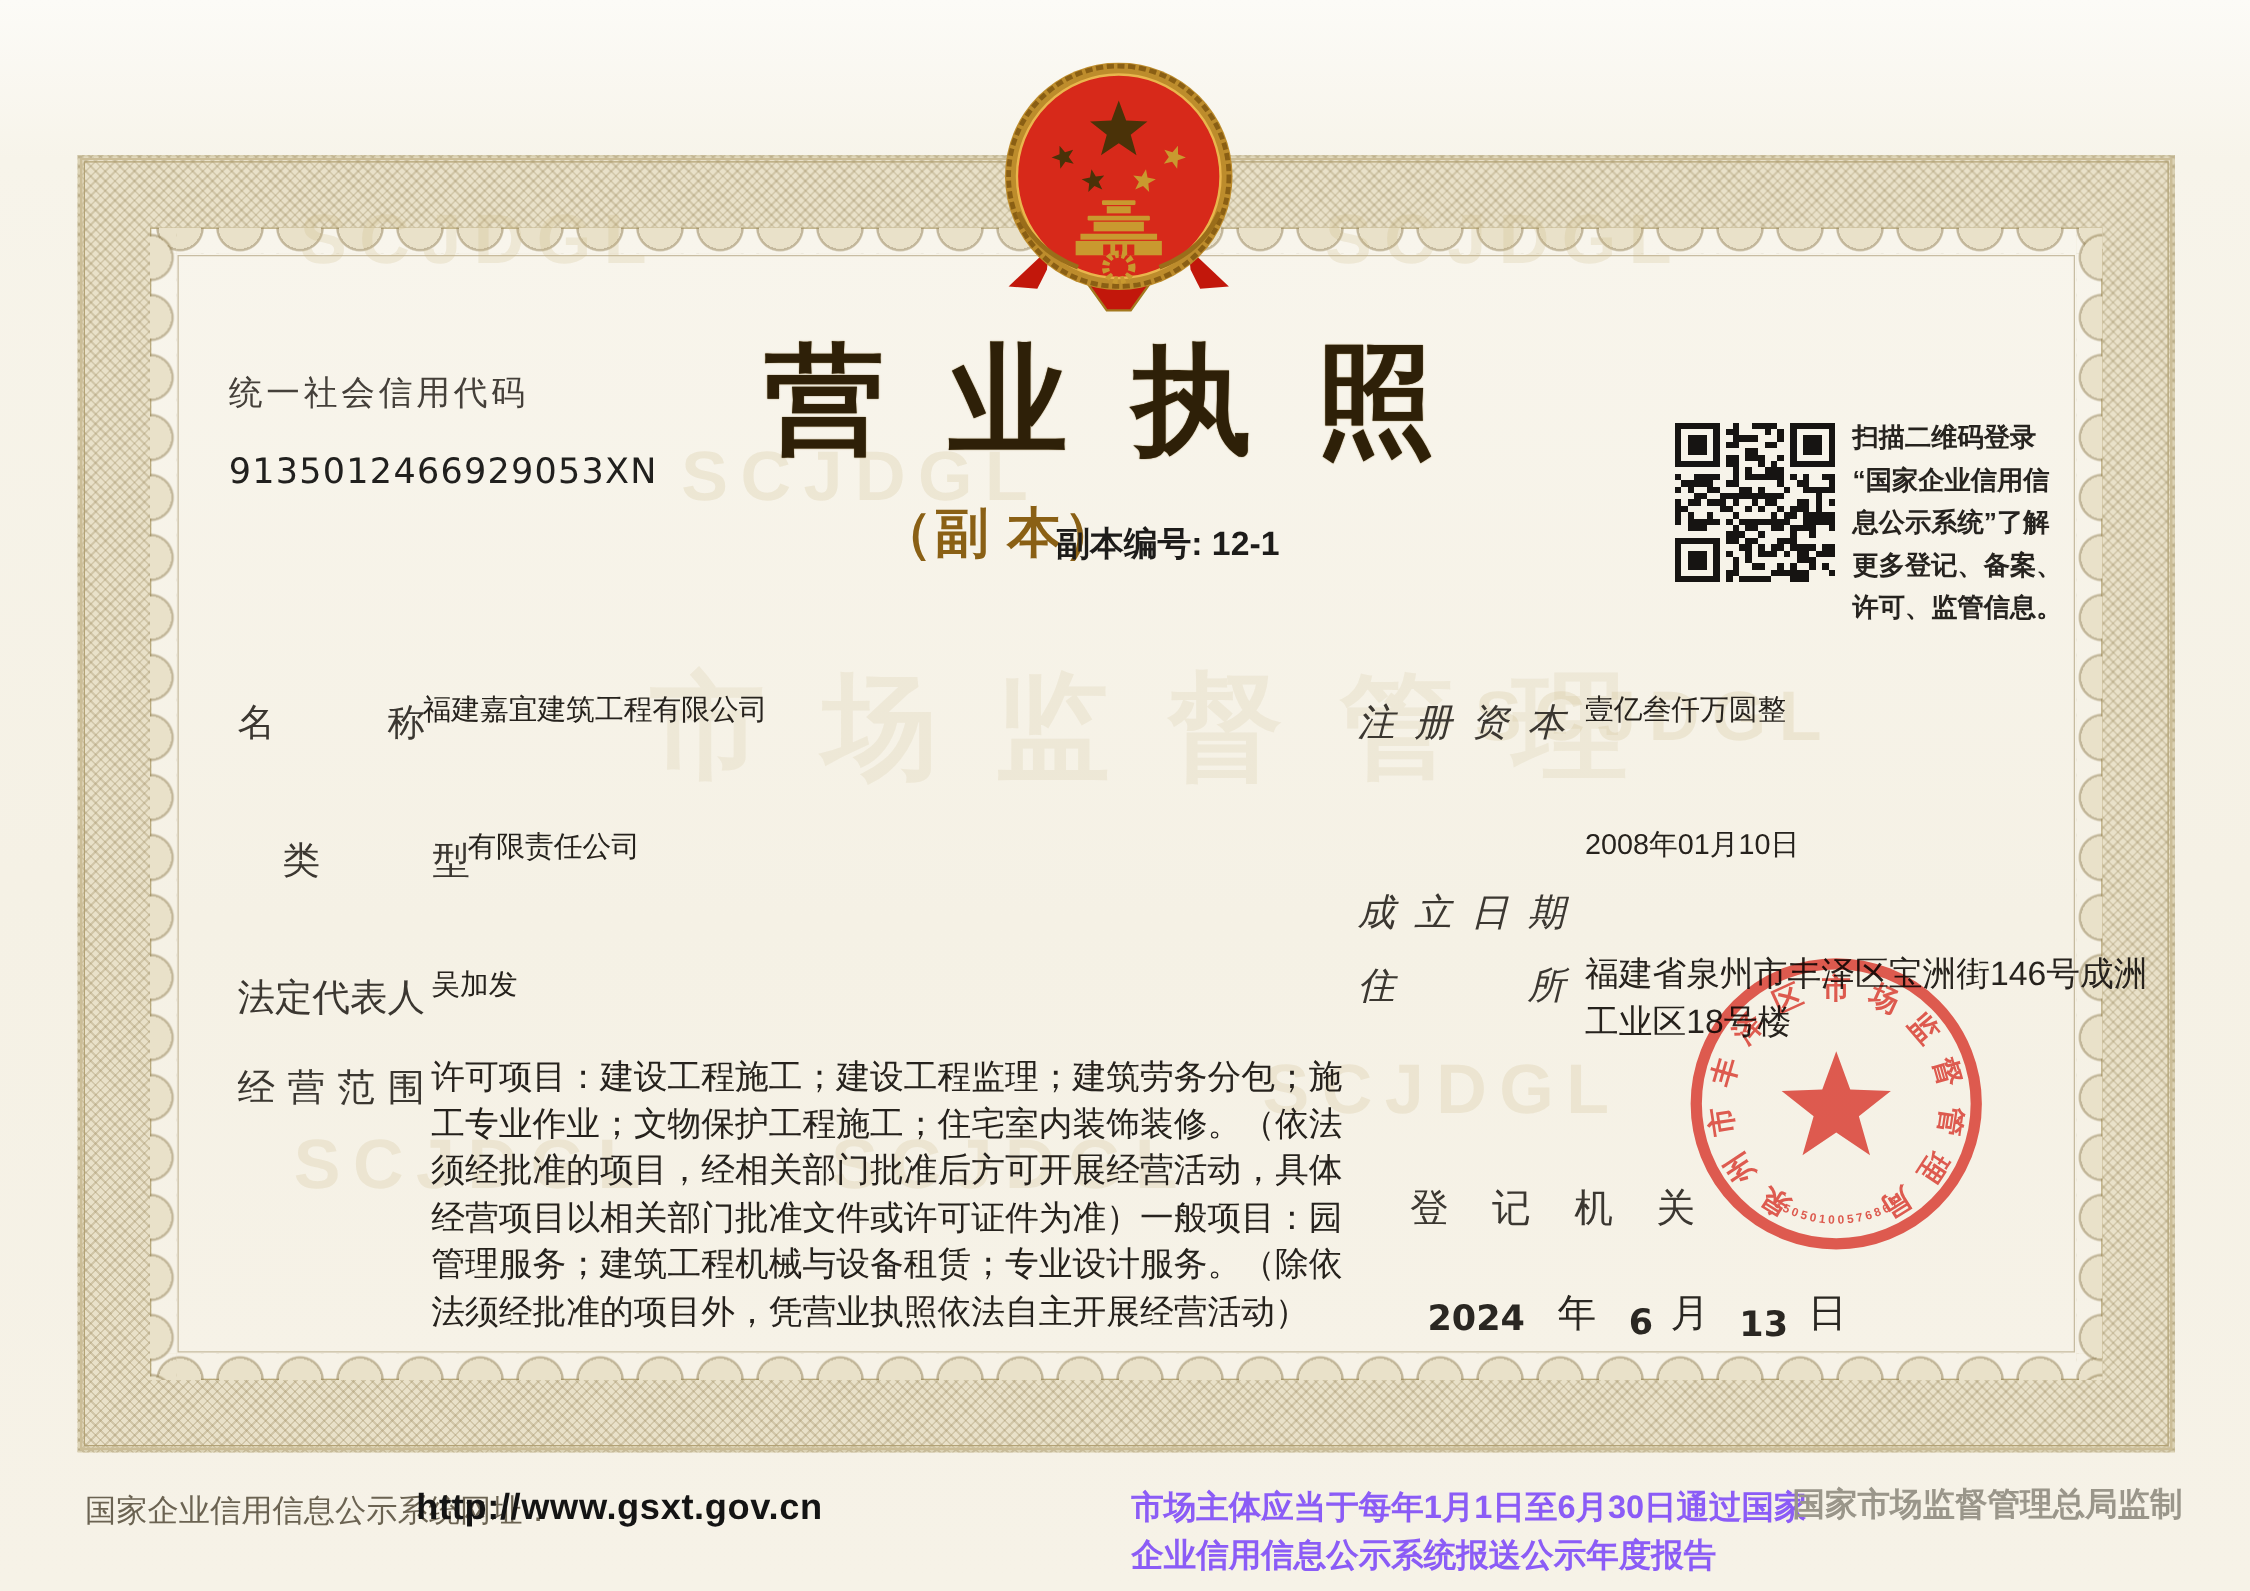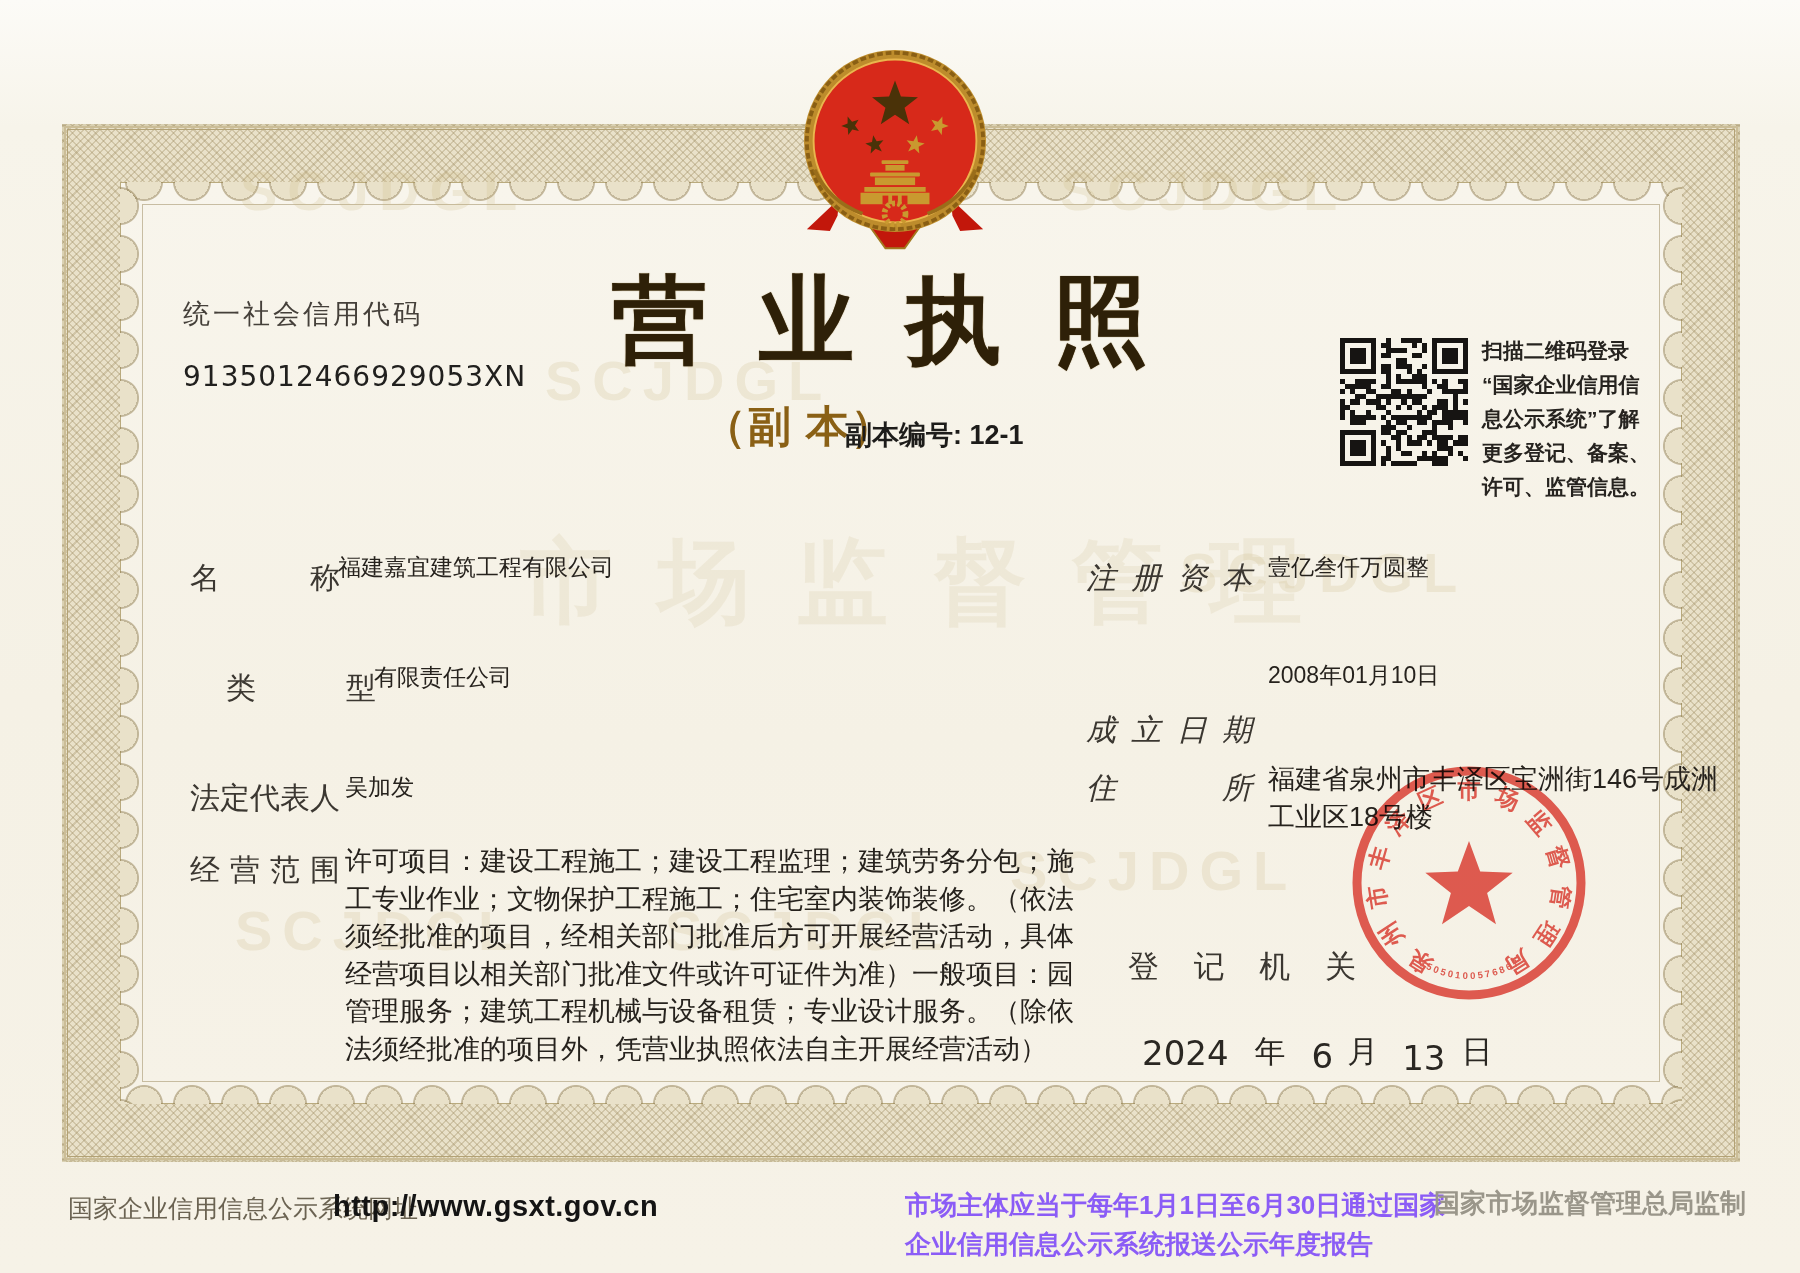--- a/index.html
+++ b/index.html
@@ -73,21 +73,21 @@
   .val-l{left:338px;}
   .val-r{left:1268px;}
   .scope{left:345px;top:843px;font-size:27px;color:#26221d;line-height:37.5px;}
   .scope div{white-space:nowrap;}
   .addr{left:1268px;top:760px;width:462px;font-size:27px;line-height:38px;color:#26221d;}
   .registrar{left:1128px;top:946px;width:228px;font-size:31px;color:#3b3731;text-align:justify;text-align-last:justify;font-family:"Liberation Serif","DejaVu Serif",serif;}
 
   
   .seal{left:1338px;top:752px;width:262px;height:262px;opacity:.93;mix-blend-mode:multiply;}
   .dateline{left:1142px;top:1030px;font-size:31px;color:#2a2722;white-space:nowrap;font-family:"Liberation Serif","DejaVu Serif",serif;}
-  .dateline .num{font-family:"DejaVu Sans",sans-serif;font-size:34px;position:relative;}
+  .dateline .num{font-family:"DejaVu Sans",sans-serif;font-size:28px;position:relative;font-weight:bold;}
   .dateline .y{top:3px;}
   .dateline .m{top:6px;margin:0 14px 0 26px;}
   .dateline .d{top:8px;margin:0 16px 0 24px;}
   .dateline .u{margin-left:26px;}
 
   
   .foot-site-label{left:68px;top:1192px;font-size:25px;color:#6b6352;font-family:"Liberation Serif","DejaVu Serif",serif;}
   .foot-site-url{left:333px;top:1190px;font-size:29px;font-weight:bold;color:#141414;letter-spacing:.5px;}
   .foot-notice{left:905px;top:1186px;font-size:26px;font-weight:600;color:#8b5cf6;line-height:39px;white-space:nowrap;}
   .foot-pub{left:1434px;top:1186px;font-size:26px;font-weight:600;color:#9a968a;white-space:nowrap;}

